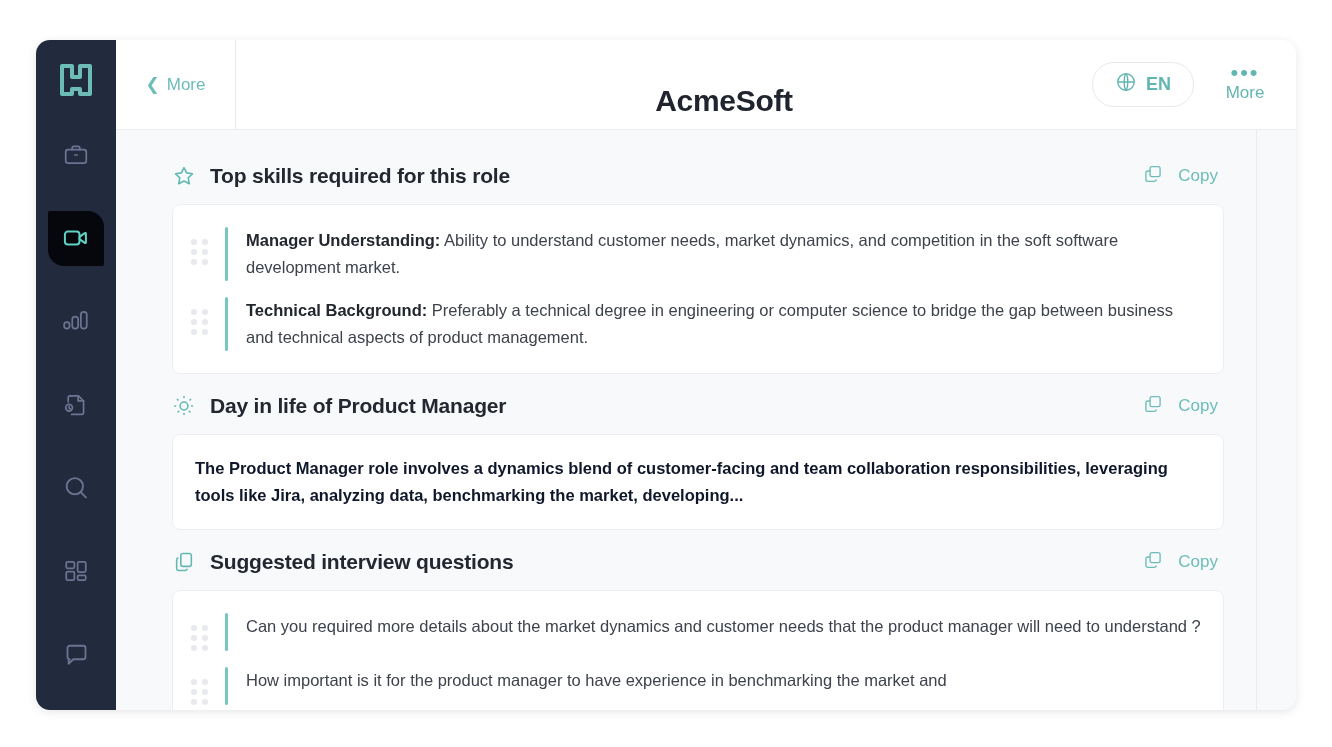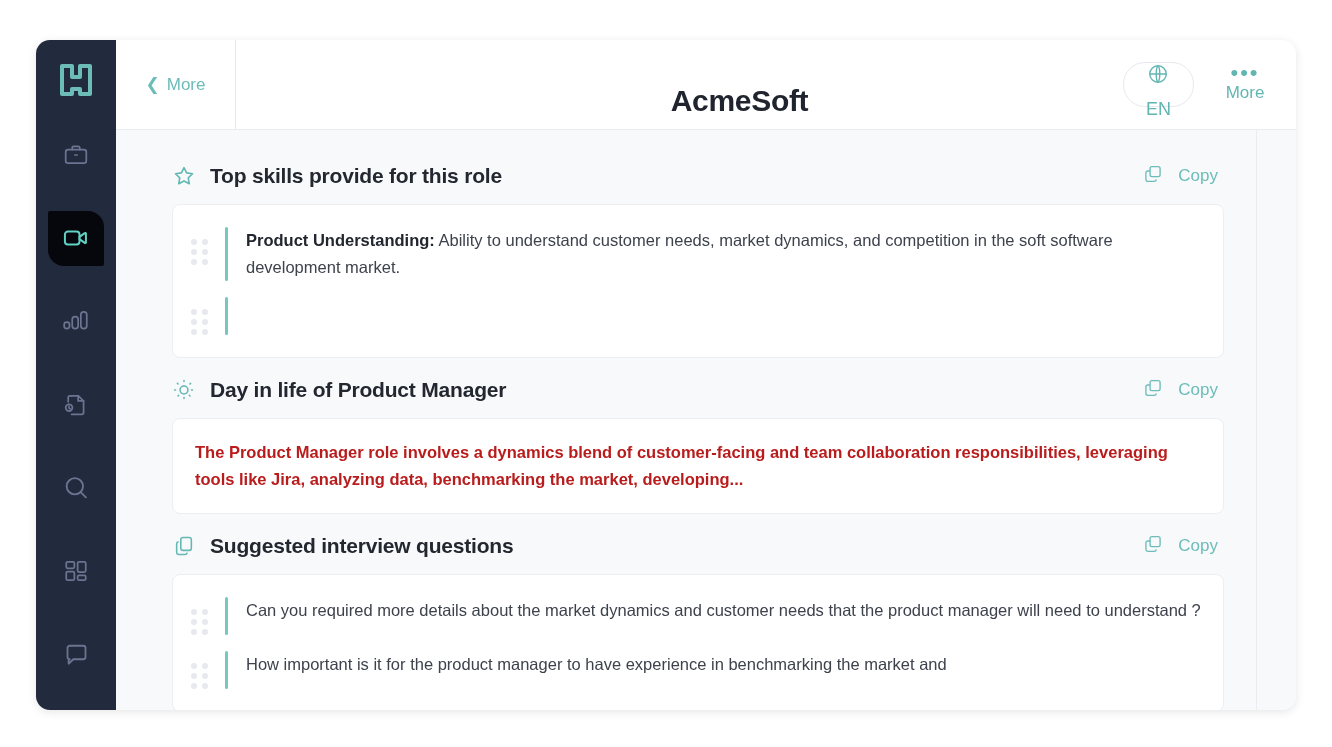--- a/index.html
+++ b/index.html
@@ -109,23 +109,22 @@
     padding-right: 20px;
   }
   .lang-btn {
     display: flex; align-items: center; gap: 9px;
     border: 1px solid #e6e9ee;
     border-radius: 22px;
     height: 45px;
     padding: 0 22px;
     color: #62b6b2;
     font-size: 18px;
-    font-weight: 400;
+    font-weight: 700;
     background: #fff;
-    flex-direction: column;
   }
   .more-btn {
     display: flex; flex-direction: column; align-items: center;
     color: #62b6b2;
     width: 62px;
   }
   .more-dots { font-size: 22px; line-height: 13px; letter-spacing: 2px; color: #62b6b2; }
   .more-lbl { font-size: 17px; margin-top: 4px; }
 
   
@@ -200,21 +199,21 @@
     flex: 1 1 auto;
     font-size: 16.5px;
     line-height: 27px;
     color: #3d424c;
   }
   .item-txt b { font-weight: 700; color: #22262e; }
 
   .para {
     font-size: 16.5px;
     line-height: 27px;
-    color: #b91c1c;
+    color: #0f172a;
     font-weight: 700;
   }
 </style>
 </head>
 <body>
 
 <div class="screen">
   <div class="window">
 
     <nav class="sidebar">
@@ -326,21 +325,21 @@
       <div class="body-wrap">
         <div class="content">
 
           <section class="section">
             <div class="sec-head">
               <span class="sec-icon">
                 <svg width="24" height="24" viewBox="0 0 24 24" fill="none" stroke="currentColor" stroke-width="1.6" stroke-linejoin="round">
                   <path d="M12 3.6l2.6 5.3 5.9.86-4.25 4.14 1 5.86L12 17l-5.25 2.76 1-5.86L3.5 9.76l5.9-.86z"></path>
                 </svg>
               </span>
-              <h2 class="sec-title">Top skills provide for this role</h2>
+              <h2 class="sec-title">Top skills required for this role</h2>
               <div class="copy-btn">
                 <span>
                   <svg width="20" height="20" viewBox="0 0 24 24" fill="none" stroke="currentColor" stroke-width="1.6" stroke-linejoin="round">
                     <rect x="8.5" y="3.2" width="12" height="12" rx="2.2"></rect>
                     <path d="M15.8 18.4a2.2 2.2 0 0 1-2.2 2.4H5.7a2.2 2.2 0 0 1-2.2-2.2v-8a2.2 2.2 0 0 1 2.2-2.2h2.8"></path>
                   </svg>
                 </span>
                 <span>Copy</span>
               </div>
             </div>
@@ -349,32 +348,33 @@
               <div class="item-row">
                 <span class="drag">
                     <i></i>
                     <i></i>
                     <i></i>
                     <i></i>
                     <i></i>
                     <i></i>
                   </span>
                 <span class="bar"></span>
-                <p class="item-txt"><b>Product Understanding:</b><span> Ability to understand customer needs, market dynamics, and competition in the soft software development market.</span></p>
+                <p class="item-txt"><b>Manager Understanding:</b><span> Ability to understand customer needs, market dynamics, and competition in the soft software development market.</span></p>
               </div>
               <div class="item-row">
                 <span class="drag">
                     <i></i>
                     <i></i>
                     <i></i>
                     <i></i>
                     <i></i>
                     <i></i>
                   </span>
                 <span class="bar"></span>
+                <p class="item-txt"><b>Technical Background:</b><span> Preferably a technical degree in engineering or computer science to bridge the gap between business and technical aspects of product management.</span></p>
               </div>
             </div>
           </section>
 
           <section class="section">
             <div class="sec-head">
               <span class="sec-icon">
                 <svg width="22" height="22" viewBox="0 0 24 24" fill="none" stroke="currentColor" stroke-width="1.7" stroke-linecap="round">
                   <circle cx="12" cy="12" r="4.3"></circle>
                   <path d="M12 1.8v2M12 20.2v2M1.8 12h2M20.2 12h2M4.8 4.8l1.4 1.4M17.8 17.8l1.4 1.4M19.2 4.8l-1.4 1.4M6.2 17.8l-1.4 1.4" stroke-dasharray="1 2.2"></path>

